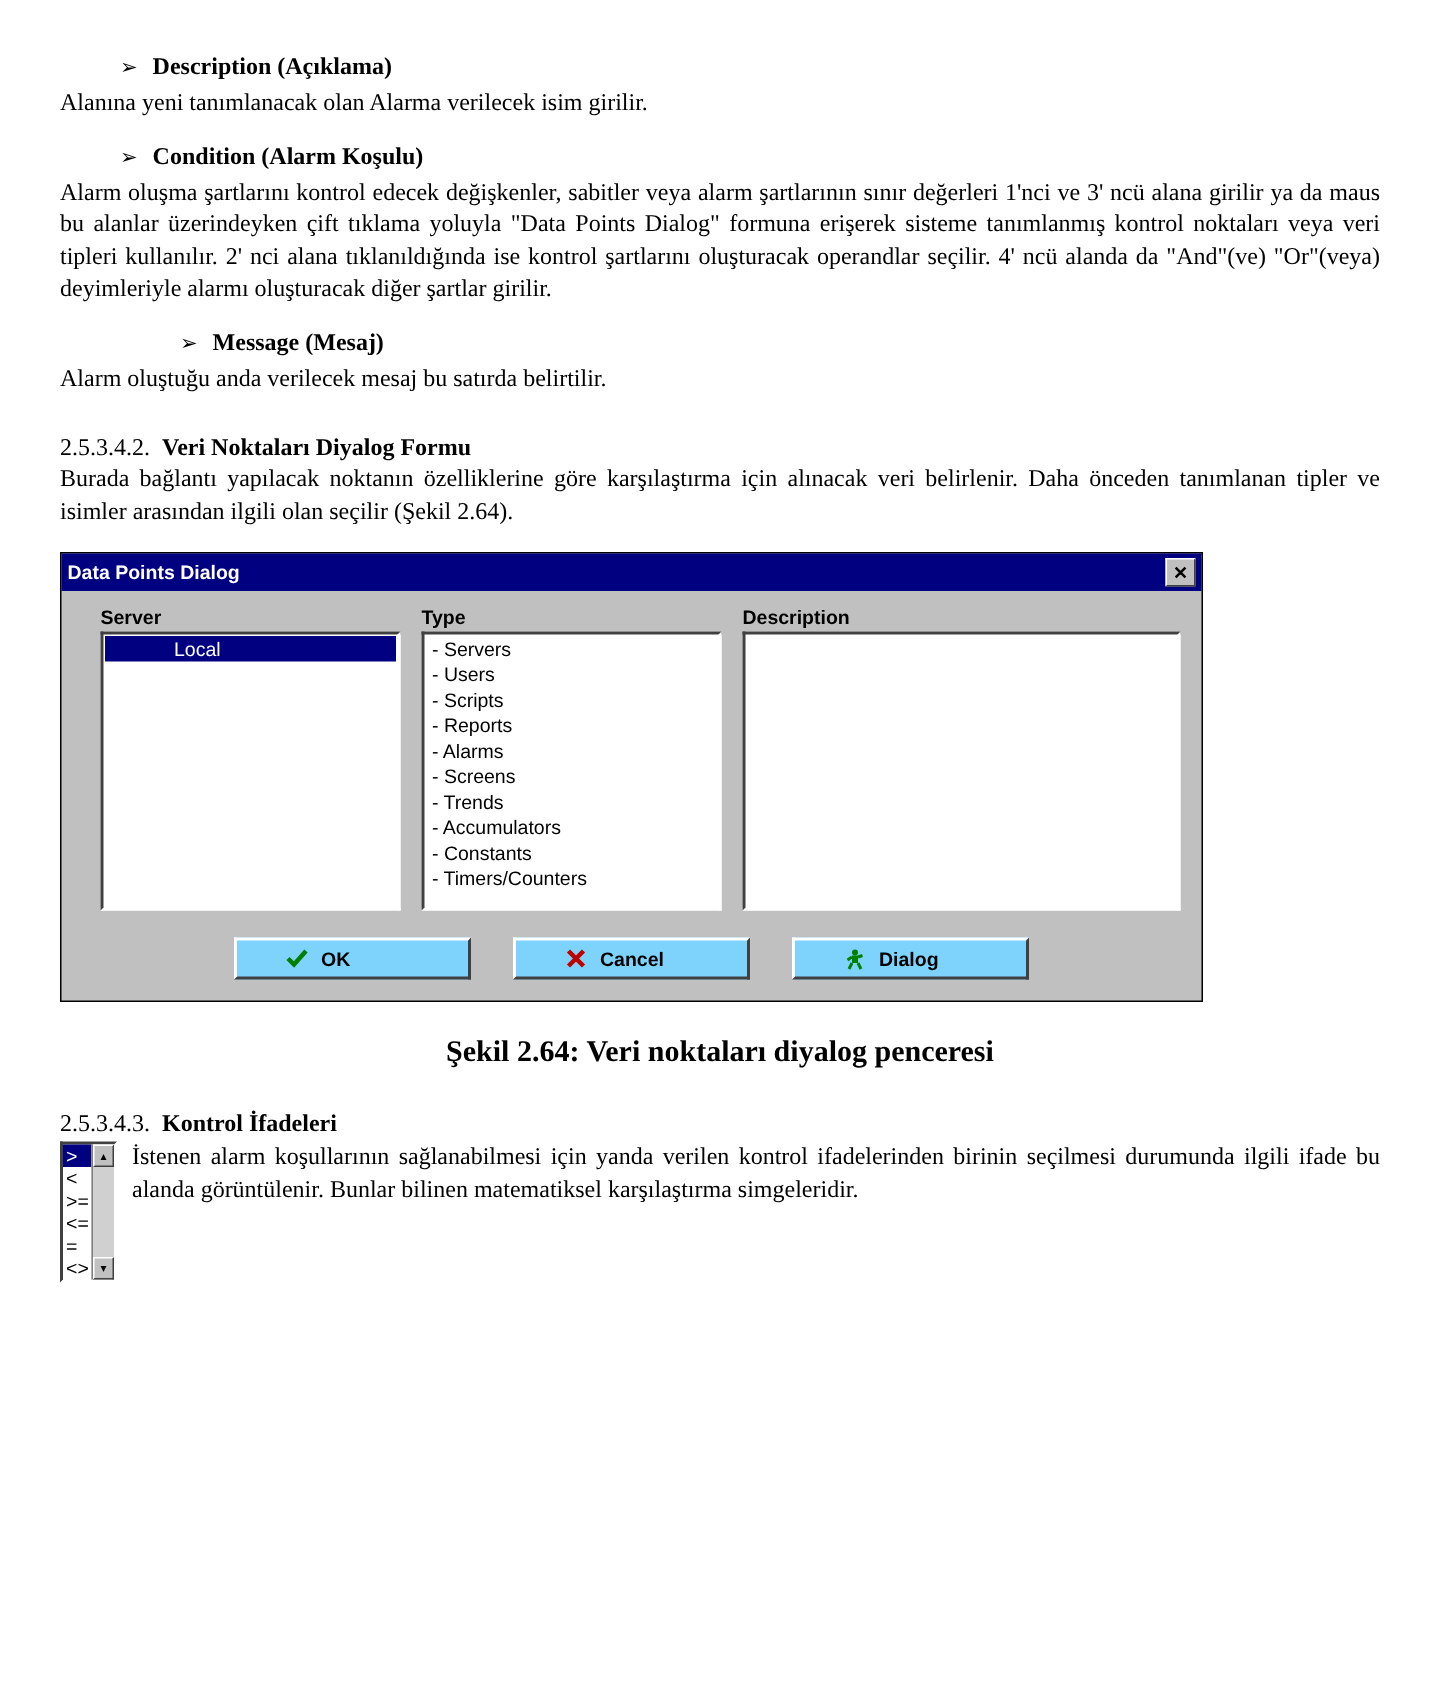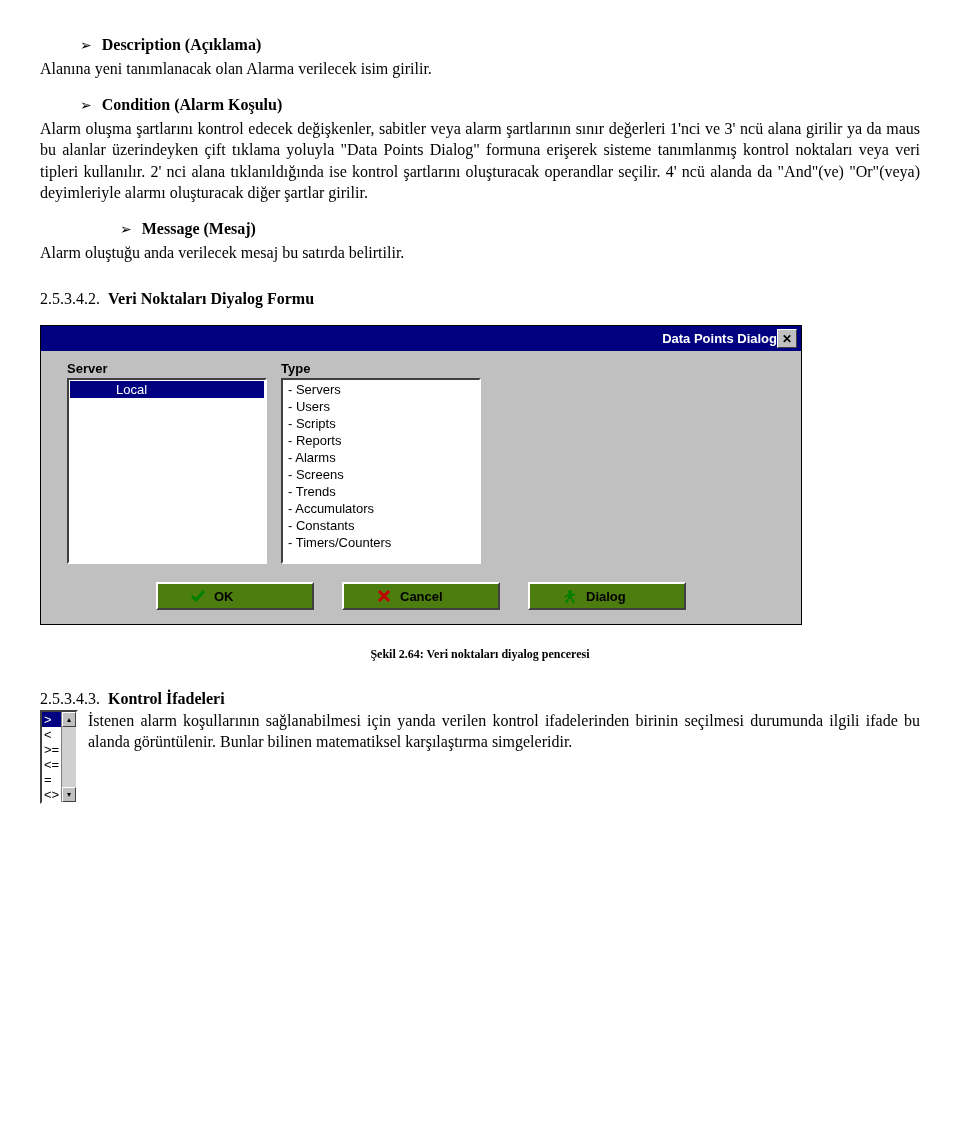--- a/index.html
+++ b/index.html
@@ -42,21 +42,21 @@
     border: 1px solid #000;
     background: #c0c0c0;
     font-family: "MS Sans Serif", Arial, sans-serif;
     font-size: 13px;
   }
   .titlebar {
     background: #000080;
     color: #fff;
     display: flex;
     align-items: center;
-    justify-content: flex-end;
+    justify-content: space-between;
     padding: 3px 4px;
     font-weight: bold;
     font-size: 13px;
   }
   .close-btn {
     background: #c0c0c0;
     color: #000;
     width: 18px;
     height: 17px;
     display: flex;
@@ -114,42 +114,42 @@
     color: #fff;
     padding-left: 46px;
   }
   .button-row {
     display: flex;
     justify-content: center;
     gap: 28px;
     margin-top: 14px;
   }
   .w95-btn {
-    background: #4d7c0f;
+    background: #7dd3fc;
     border-top: 2px solid #fff;
     border-left: 2px solid #fff;
     border-right: 2px solid #404040;
     border-bottom: 2px solid #404040;
     padding: 4px 32px;
     display: flex;
     align-items: center;
     gap: 8px;
     font-family: "MS Sans Serif", Arial, sans-serif;
     font-size: 13px;
     font-weight: bold;
     cursor: pointer;
     min-width: 90px;
   }
   .btn-icon { width: 16px; height: 16px; display: inline-block; }
   .caption {
     font-weight: bold;
     text-align: center;
     margin: 22px 0 26px 0;
     font-family: "Times New Roman", Times, serif;
-    font-size: 12px;
+    font-size: 20px;
   }
   .ctrl-section {
     display: flex;
     align-items: flex-start;
     gap: 10px;
   }
   .ctrl-select {
     border-top: 2px solid #404040;
     border-left: 2px solid #404040;
     border-right: 2px solid #fff;
@@ -220,20 +220,21 @@
 
 <div class="bullet-row subhead-row" style="margin-left:80px">
   <span class="bullet">➢</span>
   <span class="section-heading">Message (Mesaj)</span>
 </div>
 <p class="indent">Alarm oluştuğu anda verilecek mesaj bu satırda belirtilir.</p>
 
 <p style="margin-top:24px">
   <span class="num">2.5.3.4.2.</span>
   <span class="section-heading">Veri Noktaları Diyalog Formu</span><br>
+  <span>Burada bağlantı yapılacak noktanın özelliklerine göre karşılaştırma için alınacak veri belirlenir. Daha önceden tanımlanan tipler ve isimler arasından ilgili olan seçilir (Şekil 2.64).</span>
 </p>
 
 <div class="dialog-outer">
   <div class="titlebar">
     <span>Data Points Dialog</span>
     <div class="close-btn">
       <span>✕</span>
     </div>
   </div>
   <div class="dialog-body">
@@ -251,20 +252,24 @@
             <div class="list-item">- Users</div>
             <div class="list-item">- Scripts</div>
             <div class="list-item">- Reports</div>
             <div class="list-item">- Alarms</div>
             <div class="list-item">- Screens</div>
             <div class="list-item">- Trends</div>
             <div class="list-item">- Accumulators</div>
             <div class="list-item">- Constants</div>
             <div class="list-item">- Timers/Counters</div>
           </div>
+      </div>
+      <div class="col desc">
+        <div class="col-label">Description</div>
+        <div class="listbox" id="desc-list"></div>
       </div>
     </div>
     <div class="button-row">
       <div class="w95-btn">
         <span class="btn-icon">
           <svg viewBox="0 0 16 16">
               <polyline points="2,8 6,12 14,3" fill="none" stroke="#008000" stroke-width="3"></polyline>
             </svg>
         </span>
         <span>OK</span>

